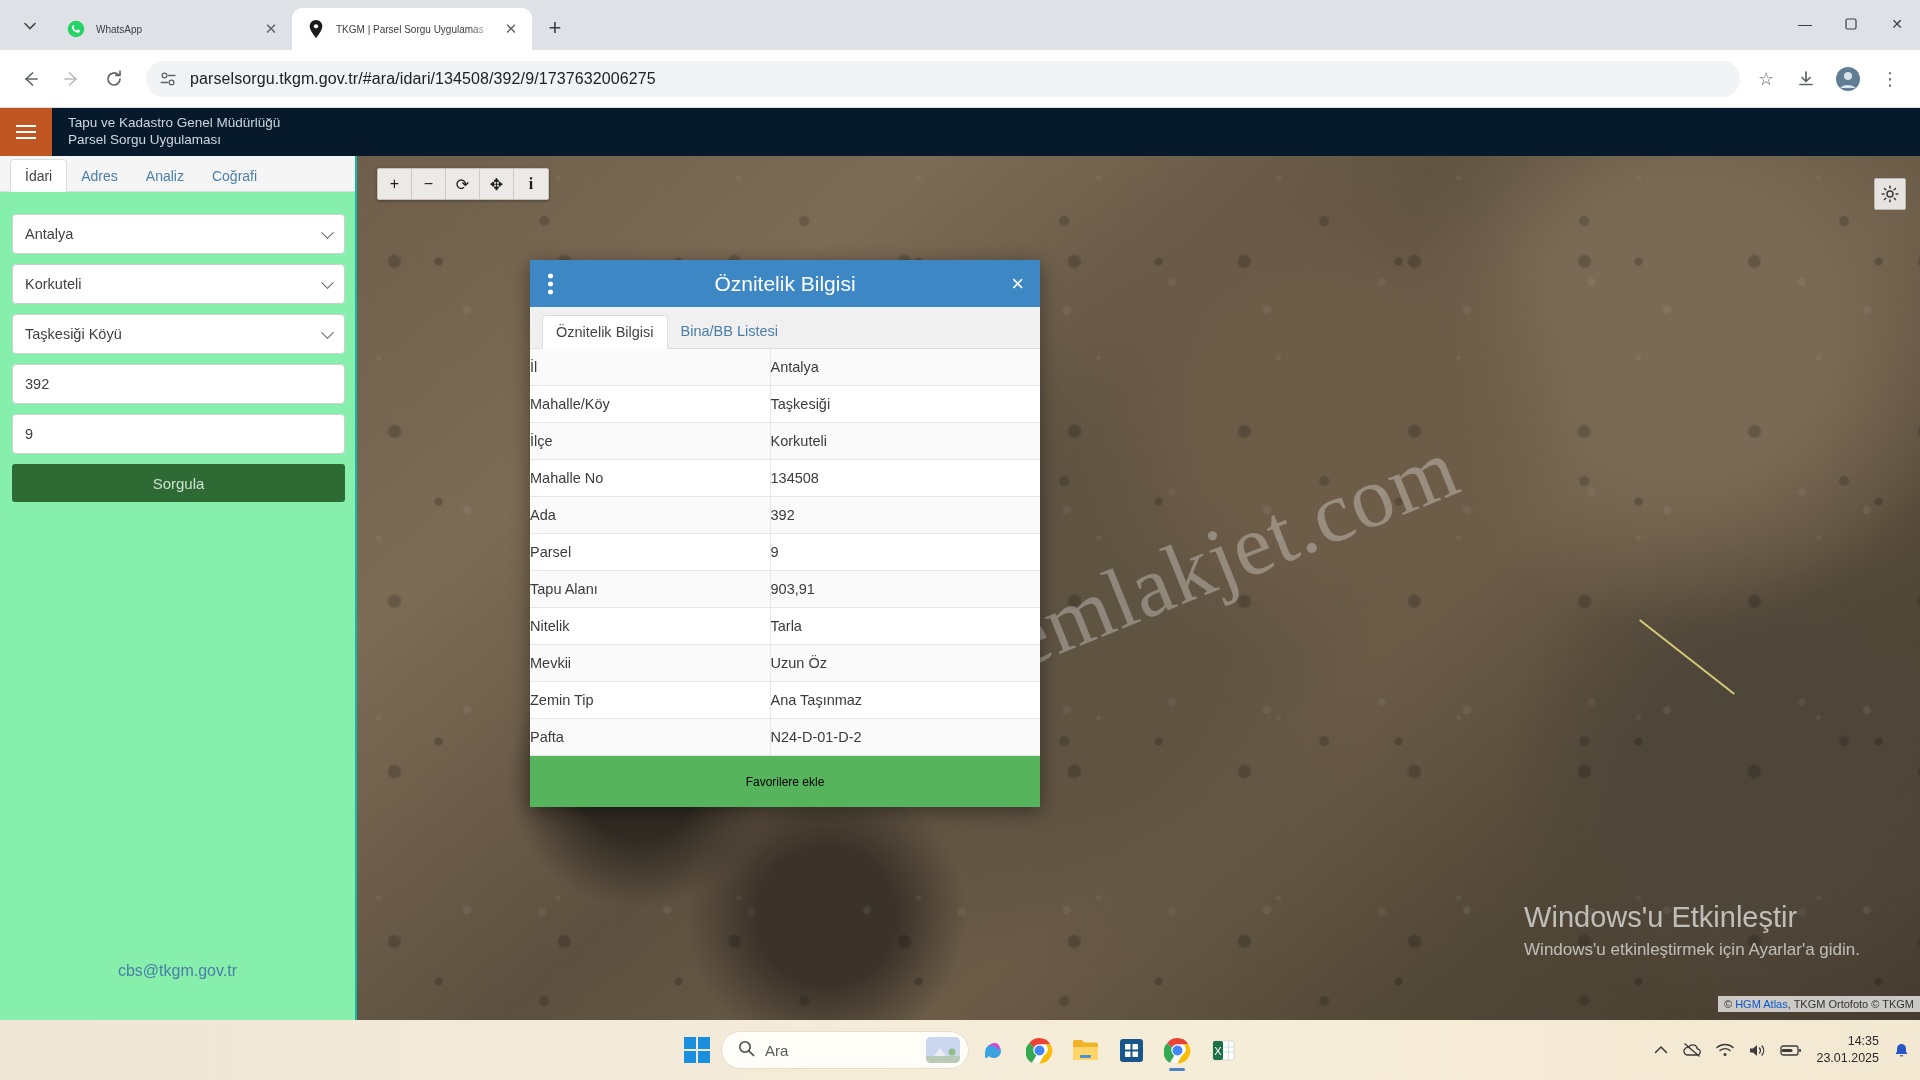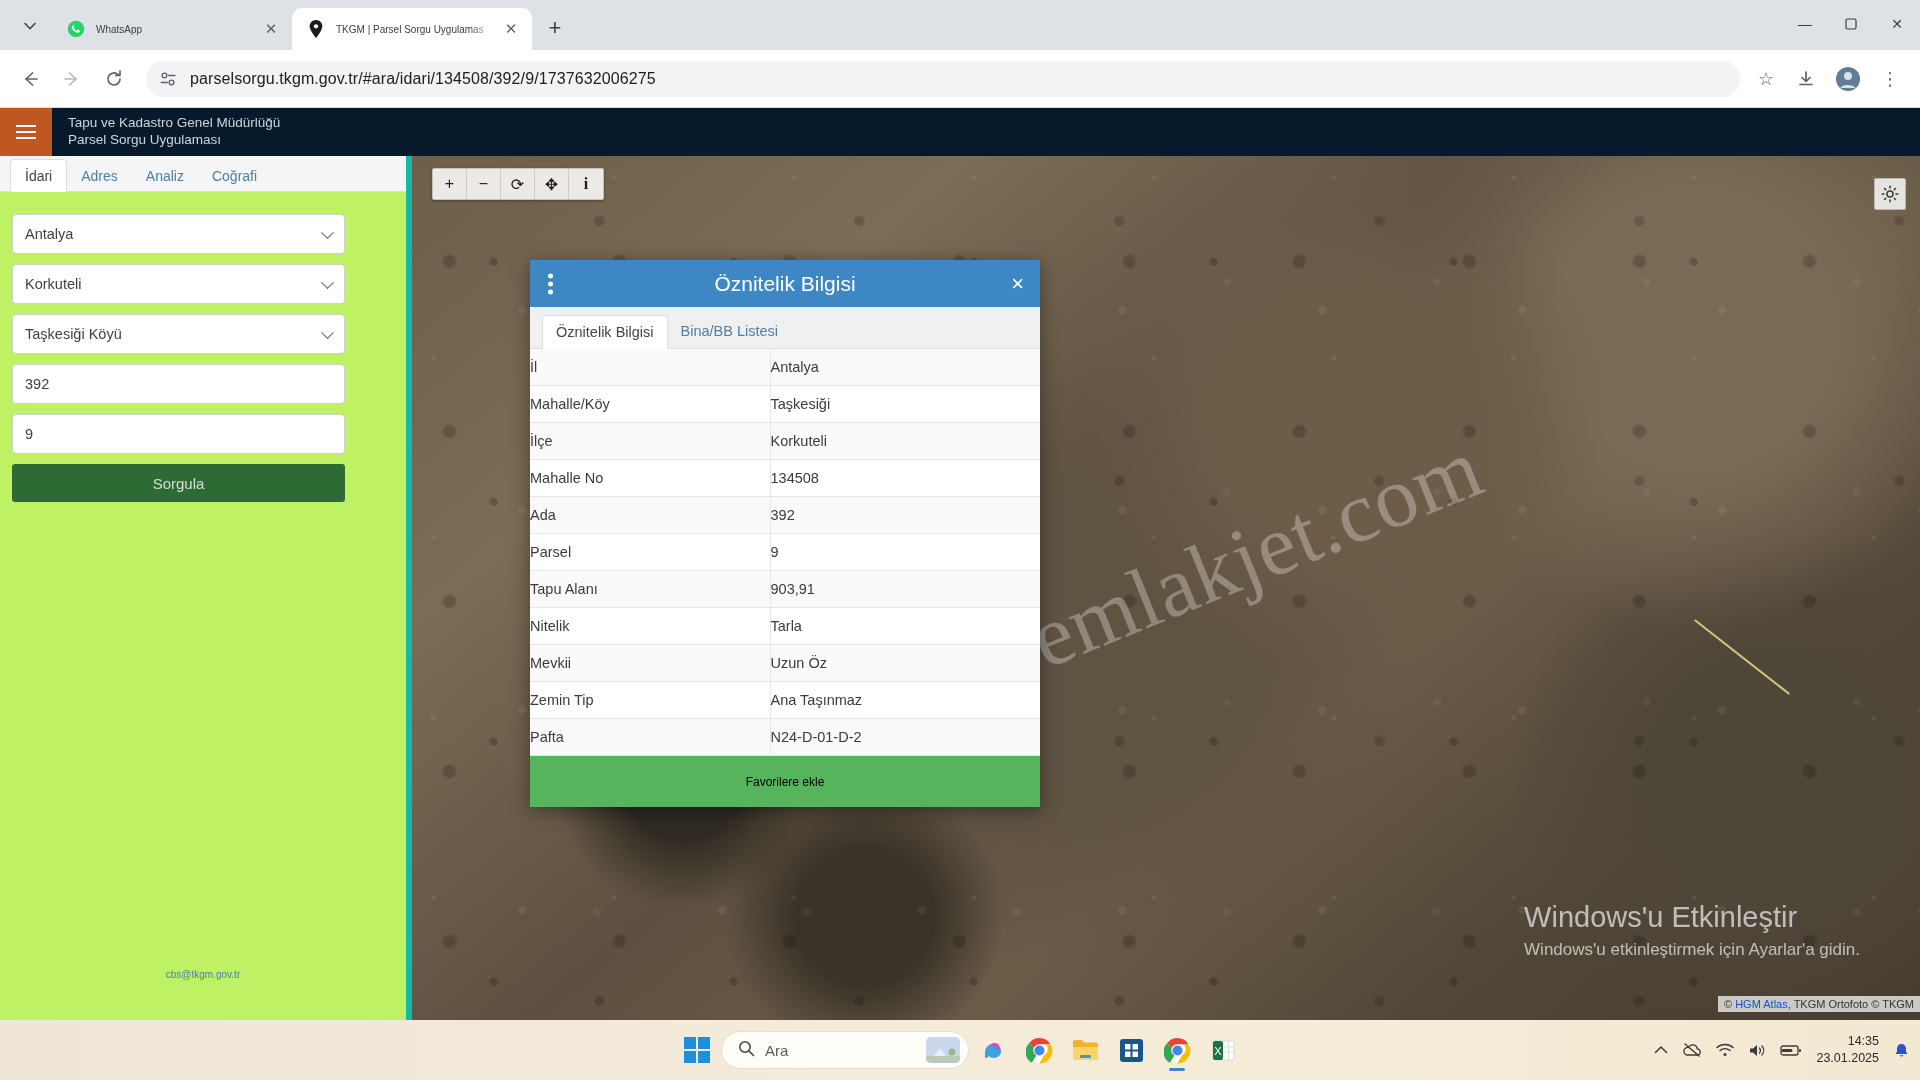--- a/index.html
+++ b/index.html
@@ -107,22 +107,22 @@
     flex-direction: column; gap: 4px;
   }
   .burger span { display:block; width: 20px; height: 2px; background: #fff; }
   .appbar-titles { margin-left: 16px; line-height: 1.25; }
   .appbar-titles .t1 { color: #cfd6dc; font-size: 13.5px; }
   .appbar-titles .t2 { color: #cfd6dc; font-size: 13.5px; }
 
   .body-row { display: flex; height: 864px; }
 
   .sidebar {
-    width: 412px; background: #bef264; position: relative;
-    border-right: 6px solid #14b8a6;
+    width: 357px; background: #86efac; position: relative;
+    border-right: 2px solid #14b8a6;
   }
   .tabs-row {
     display: flex; align-items: flex-end; height: 36px;
     border-bottom: 1px solid #dcdcdc; padding-left: 10px;
     background: #f5f5f5;
   }
   .stab {
     padding: 8px 14px 7px; font-size: 14px; color: #4b7fa8;
   }
   .stab.active {
@@ -145,21 +145,21 @@
     transform: translateY(-65%) rotate(45deg);
   }
   .submit {
     height: 38px; width: 333px; background: #2e6b34;
     border-radius: 3px; color: #cfe0d0; font-size: 15px;
     display: flex; align-items: center; justify-content: center;
     margin-top: 6px;
   }
   .sidebar-mail {
     position: absolute; bottom: 40px; left: 0; right: 0;
-    text-align: center; font-size: 10px; color: #4b7fa8;
+    text-align: center; font-size: 16px; color: #4b7fa8;
   }
 
   
   .map {
     position: relative; flex: 1 1 auto; overflow: hidden;
     background:
       radial-gradient(circle at 18% 72%, #2f2a22 0 60px, transparent 130px),
       radial-gradient(circle at 30% 88%, #3b332a 0 70px, transparent 140px),
       radial-gradient(circle at 62% 30%, #6d5c48 0 120px, transparent 260px),
       radial-gradient(circle at 85% 20%, #7a6a55 0 140px, transparent 300px),

